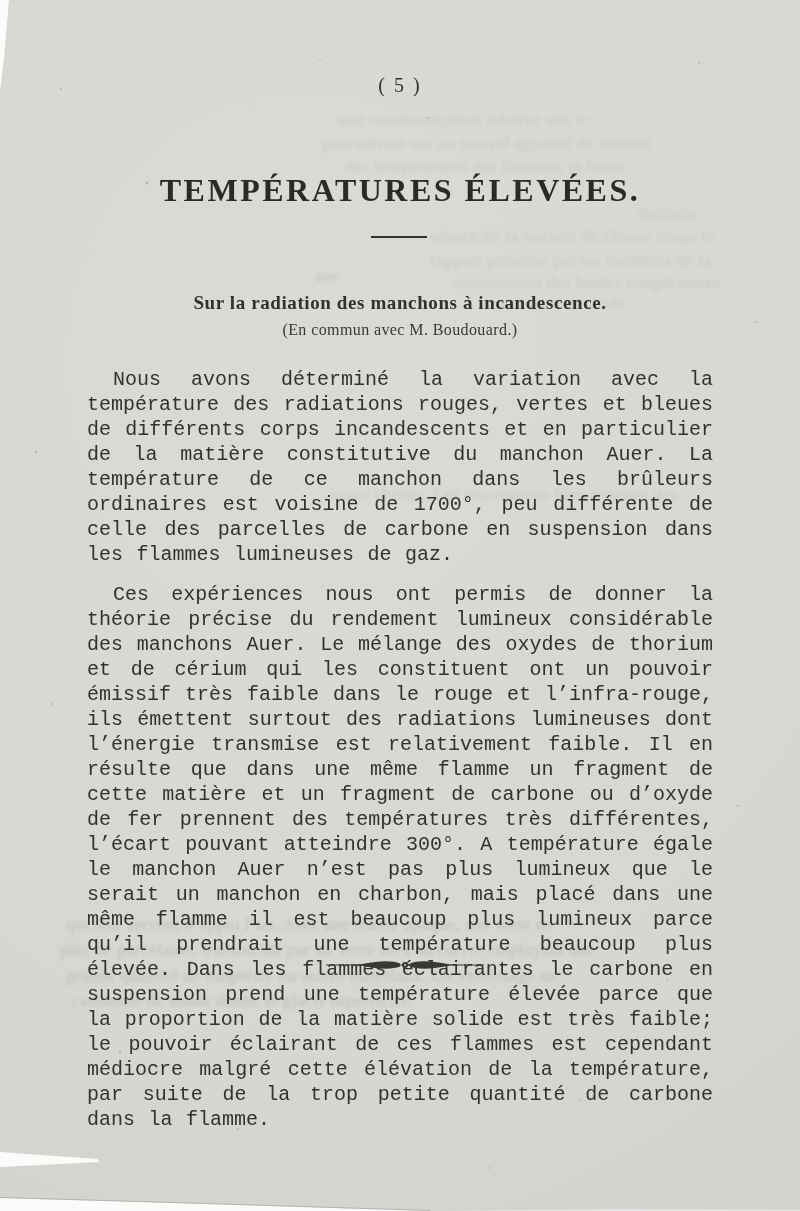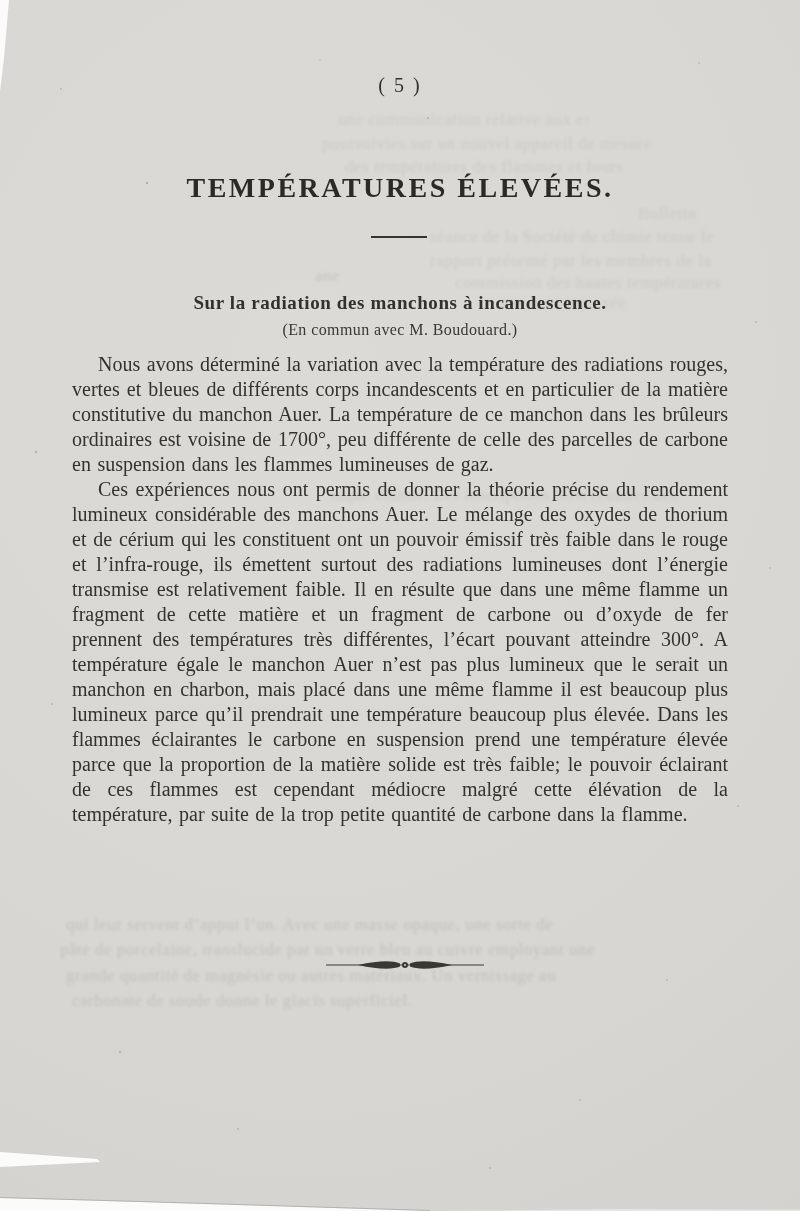--- a/index.html
+++ b/index.html
@@ -28,42 +28,42 @@
     letter-spacing:.5px;
   }
   .ghost.faint{opacity:.34;}
   
   .pageno{
     position:absolute;top:74px;left:0;width:100%;
     text-align:center;font-size:20px;color:#34322d;letter-spacing:2px;
   }
   .title{
     position:absolute;top:172px;left:0;width:100%;
-    text-align:center;font-size:28px;font-weight:bold;color:#2c2a25;
+    text-align:center;font-size:32px;font-weight:bold;color:#2c2a25;
     letter-spacing:2.5px;
   }
   .title-rule{
     position:absolute;top:236px;left:371px;width:56px;height:2px;
     background:#35332e;
   }
   .heading{
     position:absolute;top:292px;left:0;width:100%;
     text-align:center;font-size:19px;font-weight:bold;color:#33312c;
     letter-spacing:.6px;
   }
   .byline{
     position:absolute;top:321px;left:0;width:100%;
     text-align:center;font-size:16px;color:#3a3833;letter-spacing:.4px;
   }
   .body-text{
     position:absolute;top:352px;left:72px;width:656px;
     font-size:20px;line-height:25px;color:#34322d;
     text-align:justify;
   }
-  .body-text p{margin:0;text-indent:26px;word-spacing:1.5px;}
+  .body-text p{margin:15px;text-indent:26px;word-spacing:1.5px;font-family:Liberation Mono, monospace;}
   .ornament{
     position:absolute;top:956px;left:320px;width:170px;height:18px;
   }
   .specks{position:absolute;inset:0;pointer-events:none;}
 </style>
 </head>
 <body>
 
 <div class="paper"></div>
 

